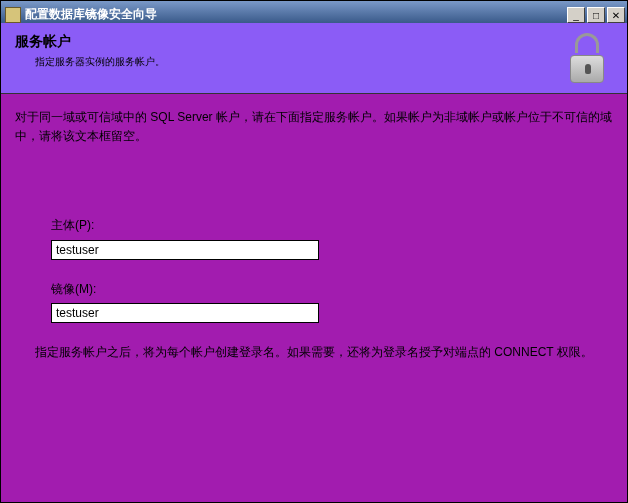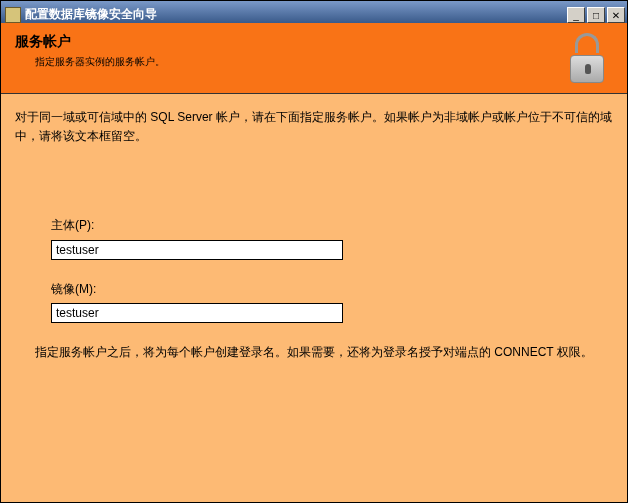--- a/index.html
+++ b/index.html
@@ -43,21 +43,21 @@
     border: 1px solid #fff;
     border-right-color: #404040;
     border-bottom-color: #404040;
     display: flex; align-items: center; justify-content: center;
     font-family: Arial, sans-serif;
     font-size: 10px;
     color: #000;
     cursor: default;
   }
   .header {
-    background: #f97316;
+    background: #8b5cf6;
     padding: 10px 14px 10px 14px;
     border-bottom: 1px solid #333;
     display: flex;
     align-items: flex-start;
     min-height: 70px;
   }
   .header-text { flex: 1; }
   .header-title { font-weight: bold; font-size: 14px; }
   .header-sub { margin: 4px 0 0 20px; font-size: 10px; }
   .lock-icon {
@@ -83,30 +83,30 @@
     content: "";
     position: absolute;
     width: 6px; height: 10px;
     background: #555;
     border-radius: 3px 3px 2px 2px;
     top: 8px; left: 14px;
   }
   .content {
     flex: 1;
     padding: 14px 14px;
-    background: #fdba74;
+    background: #a21caf;
     font-size: 12px;
     line-height: 1.6;
   }
   .instructions { margin-bottom: 70px; }
   .section-label { margin-bottom: 14px; }
   .field-block { margin-bottom: 20px; margin-left: 36px; }
   .field-label { margin-bottom: 4px; }
   .text-input {
-    width: 292px;
+    width: 268px;
     height: 20px;
     border: 1px solid #000;
     padding: 2px 4px;
     font-family: inherit;
     font-size: 12px;
     outline: none;
   }
   .footnote { margin-top: 10px; margin-left: 20px; }
 </style>
 </head>

